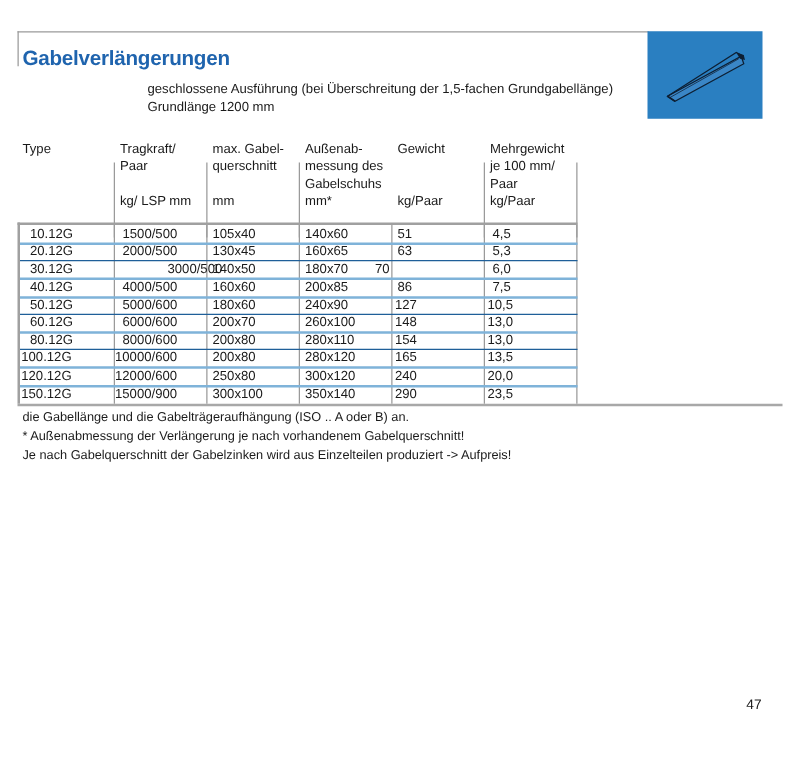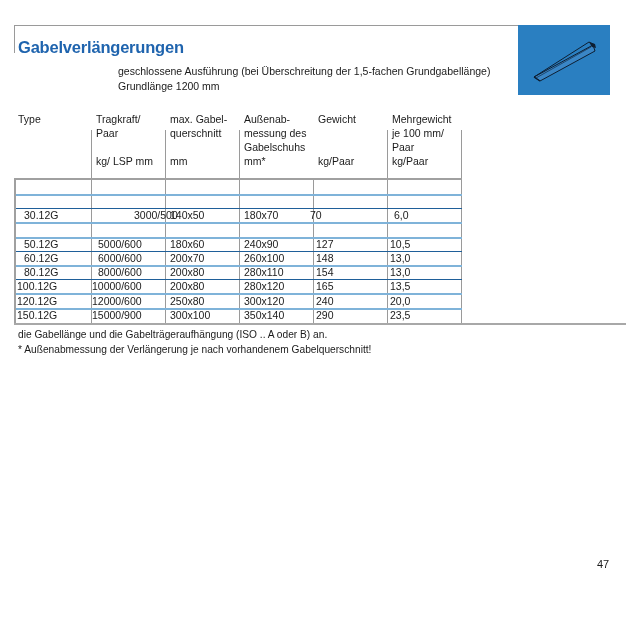--- a/index.html
+++ b/index.html
@@ -121,31 +121,55 @@
   <div class="vsep-head" style="left:373px;"></div>
   <div class="vsep-head" style="left:447px;"></div>
 
   <div class="tbody" id="tbody">
     <div class="vsep" style="left:75px;"></div>
     <div class="vsep" style="left:149px;"></div>
     <div class="vsep" style="left:223px;"></div>
     <div class="vsep" style="left:297px;"></div>
     <div class="vsep" style="left:371px;"></div>
     <div class="vsep" style="left:445px;"></div>
+  <div class="row" style="top: 1px;">
+        <span class="cell" style="left: 8px;">10.12G</span>
+        <span class="cell" style="left: 82px;">1500/500</span>
+        <span class="cell" style="left: 154px;">105x40</span>
+        <span class="cell" style="left: 228px;">140x60</span>
+        <span class="cell" style="left: 302px;">51</span>
+        <span class="cell" style="left: 378px;">4,5</span>
+      </div>
       <div class="row-line" style="top: 14px; border-top: 2px solid rgb(127, 179, 217);"></div>
+      <div class="row" style="top: 15.2px;">
+        <span class="cell" style="left: 8px;">20.12G</span>
+        <span class="cell" style="left: 82px;">2000/500</span>
+        <span class="cell" style="left: 154px;">130x45</span>
+        <span class="cell" style="left: 228px;">160x65</span>
+        <span class="cell" style="left: 302px;">63</span>
+        <span class="cell" style="left: 378px;">5,3</span>
+      </div>
       <div class="row-line" style="top: 28.2px; border-top: 1.5px solid rgb(31, 95, 153);"></div>
       <div class="row" style="top: 29.4px;">
         <span class="cell" style="left: 8px;">30.12G</span>
         <span class="cell" style="left: 82px; margin-left: 36px;">3000/500</span>
         <span class="cell" style="left: 154px;">140x50</span>
         <span class="cell" style="left: 228px;">180x70</span>
-        <span class="cell" style="left: 294px;">70</span>
+        <span class="cell" style="left: 284px;">70</span>
         <span class="cell" style="left: 378px;">6,0</span>
       </div>
       <div class="row-line" style="top: 42.4px; border-top: 2px solid rgb(127, 179, 217);"></div>
+      <div class="row" style="top: 43.6px;">
+        <span class="cell" style="left: 8px;">40.12G</span>
+        <span class="cell" style="left: 82px;">4000/500</span>
+        <span class="cell" style="left: 154px;">160x60</span>
+        <span class="cell" style="left: 228px;">200x85</span>
+        <span class="cell" style="left: 302px;">86</span>
+        <span class="cell" style="left: 378px;">7,5</span>
+      </div>
       <div class="row-line" style="top: 56.6px; border-top: 2px solid rgb(127, 179, 217);"></div>
       <div class="row" style="top: 57.8px;">
         <span class="cell" style="left: 8px;">50.12G</span>
         <span class="cell" style="left: 82px;">5000/600</span>
         <span class="cell" style="left: 154px;">180x60</span>
         <span class="cell" style="left: 228px;">240x90</span>
         <span class="cell" style="left: 300px;">127</span>
         <span class="cell" style="left: 374px;">10,5</span>
       </div>
       <div class="row-line" style="top: 70.8px; border-top: 1.5px solid rgb(31, 95, 153);"></div>
@@ -193,15 +217,16 @@
         <span class="cell" style="left: 300px;">290</span>
         <span class="cell" style="left: 374px;">23,5</span>
       </div>
     </div>
   <div class="tbody-bottom"></div>
 </div>
 
 <div class="notes">
   <div>die Gabellänge und die Gabelträgeraufhängung (ISO .. A oder B) an.</div>
   <div>* Außenabmessung der Verlängerung je nach vorhandenem Gabelquerschnitt!</div>
+  <div>Je nach Gabelquerschnitt der Gabelzinken wird aus Einzelteilen produziert -&gt; Aufpreis!</div>
 </div>
 
 <div class="page-number">47</div>
 
 </body></html>

